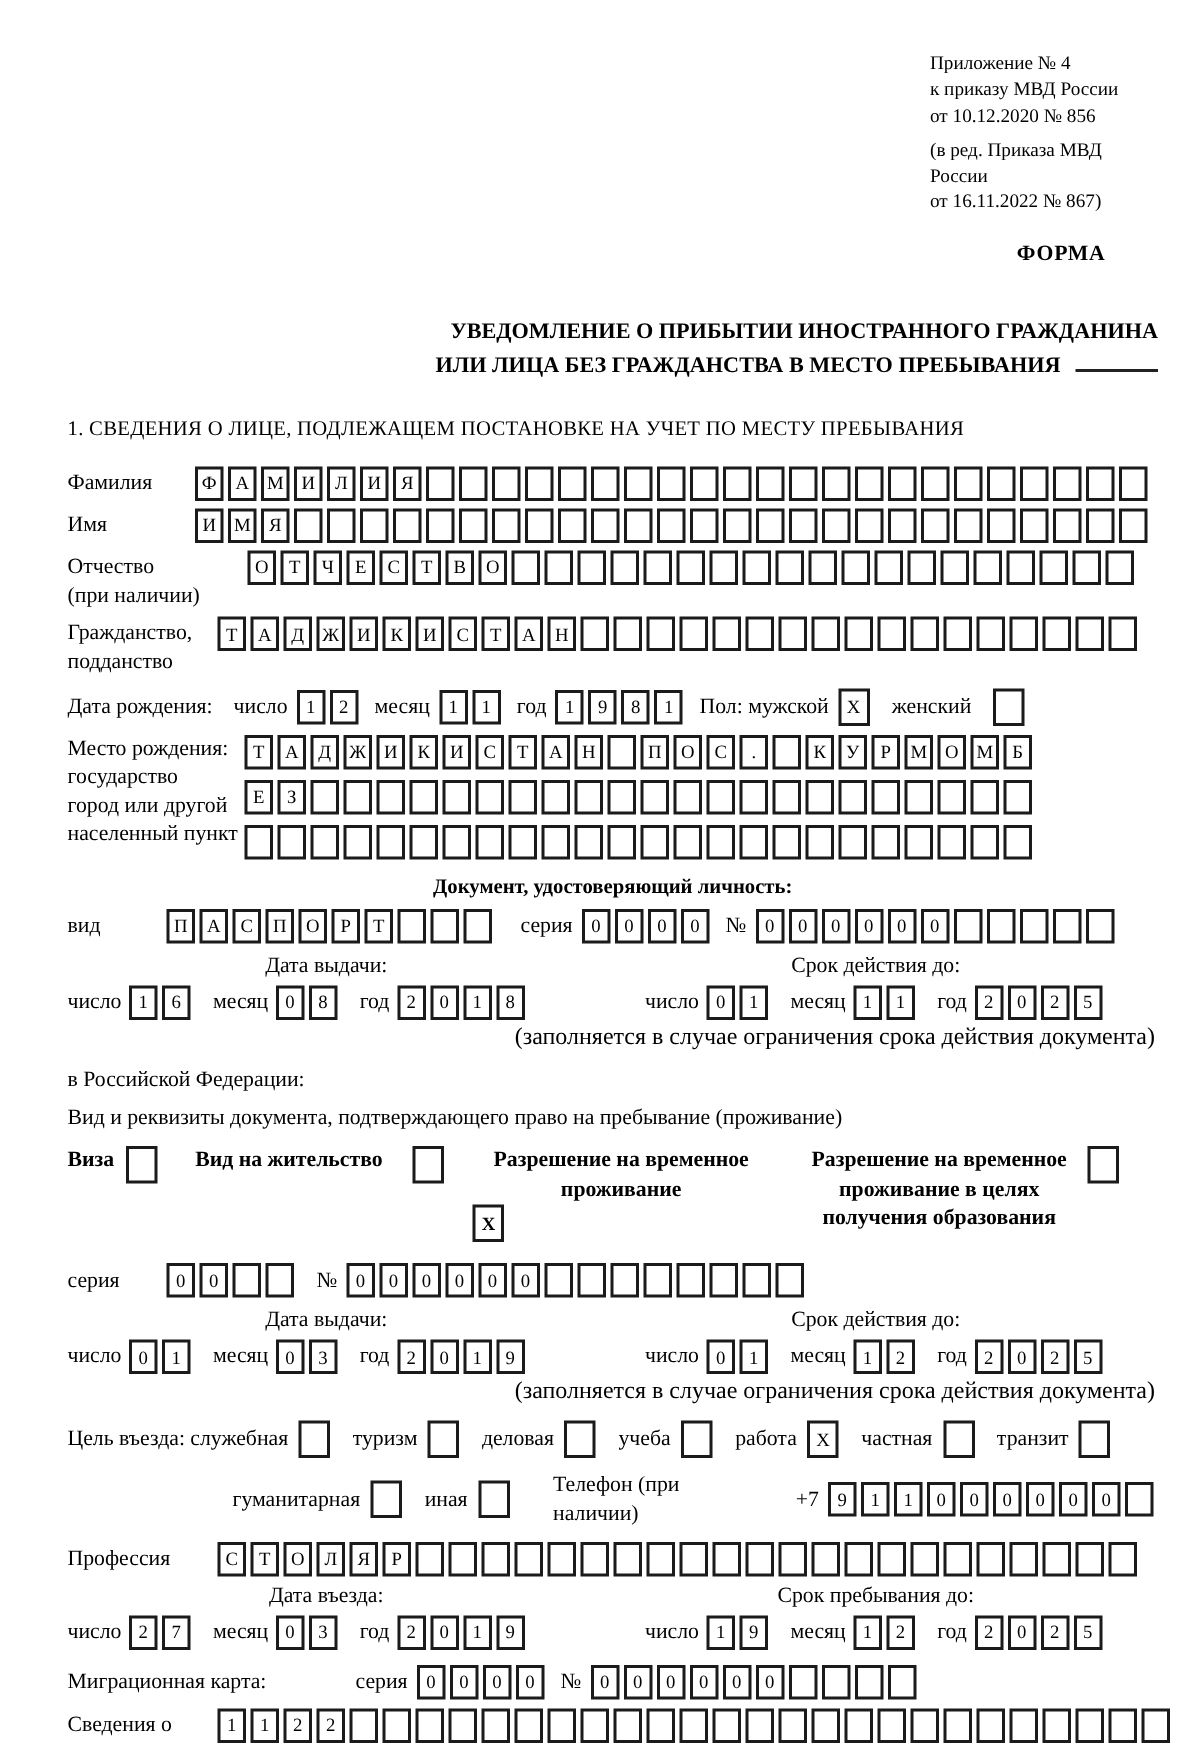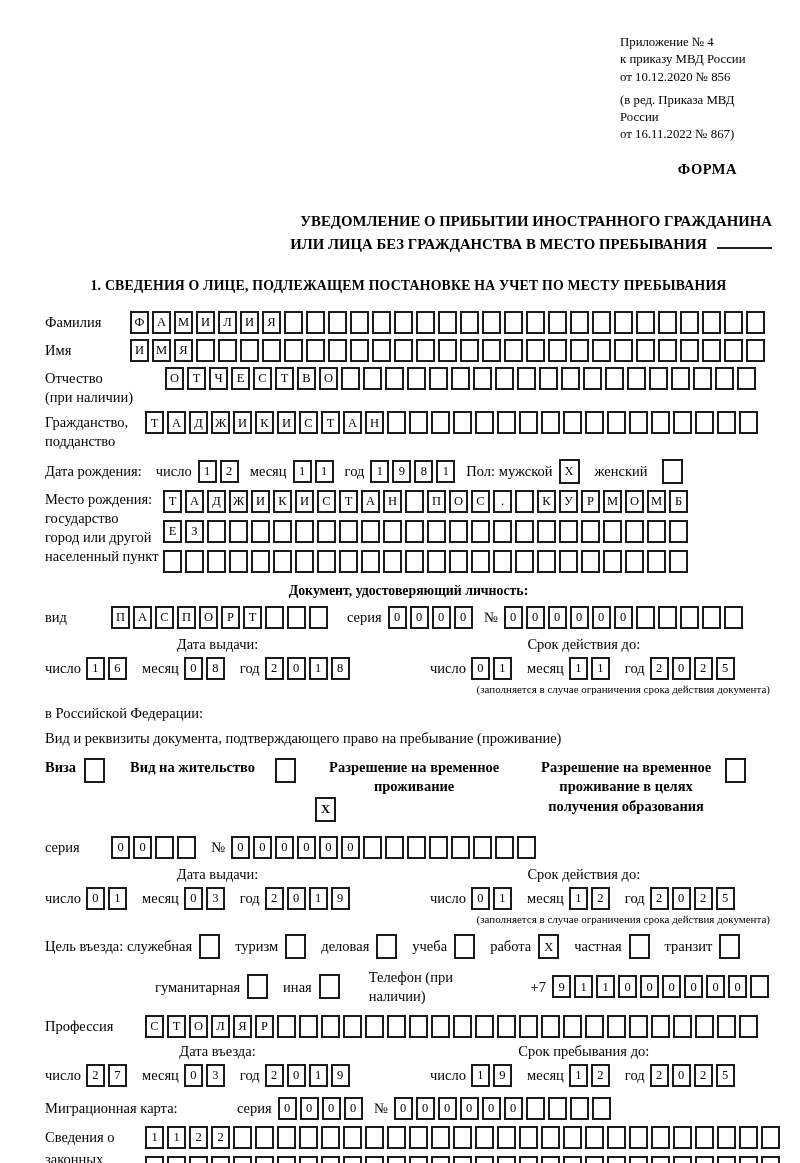--- a/index.html
+++ b/index.html
@@ -9,21 +9,21 @@
     font-family:"Liberation Serif","DejaVu Serif",serif;font-size:14.5px;line-height:1.3;
     overflow:hidden;
   }
   
   .appendix{margin-left:575px;font-size:12.8px;line-height:1.35;}
   .appendix .amend{margin-top:6px;}
   .forma{font-weight:bold;text-align:right;margin:16px 35px 0 0;font-size:14.5px;letter-spacing:.5px;}
   
   .title{font-weight:bold;text-align:right;font-size:14.8px;margin-top:32px;line-height:1.5;}
   .blank-line{display:inline-block;width:55px;border-bottom:2px solid #222;margin-left:10px;}
-  .sec-head{font-weight:bold;text-align:center;font-size:13.8px;margin-top:22px;margin-bottom:16px;letter-spacing:.2px;}
+  .sec-head{font-weight:normal;text-align:left;font-size:13.8px;margin-top:22px;margin-bottom:16px;letter-spacing:.2px;}
   
   .cbox{
     display:inline-flex;align-items:center;justify-content:center;flex:none;
     width:19px;height:23px;box-sizing:border-box;border:2px solid #1b1b1b;
     margin-right:3px;font-size:12.5px;background:#fff;
   }
   .boxes{display:inline-flex;flex-wrap:nowrap;align-items:center;}
   
   .frow{display:flex;align-items:flex-start;margin-bottom:5px;}
   .lbl{flex:none;}
@@ -46,21 +46,21 @@
   .doc-head{font-weight:bold;text-align:center;font-size:13.8px;margin:2px 0 6px 0;}
   
   .duo{display:flex;margin-top:4px;}
   .duo-col{display:flex;flex-direction:column;}
   .duo-col .dg-title{text-align:center;margin-bottom:3px;}
   .duo-left{width:345px;}
   .duo-right{margin-left:40px;}
   .dg{display:inline-flex;align-items:center;}
   .dg .lbl{margin-right:5px;}
   .dg .gap{margin-left:12px;}
-  .note-right{font-size:11px;text-align:right;margin:2px 2px 8px 0;}
+  .note-right{font-size:16px;text-align:right;margin:2px 2px 8px 0;}
   .para{margin:6px 0 2px 0;}
   
   .ckrow{display:flex;align-items:flex-start;margin:10px 0 14px 0;}
   .ckitem{display:flex;align-items:flex-start;font-weight:bold;}
   .ckitem .cklbl{margin-right:8px;}
   .ck-center{text-align:center;line-height:1.35;}
   .ckw200{width:198px;}
   .ckw185{width:182px;}
   .ckbox .cbox{width:21px;height:25px;}
   

